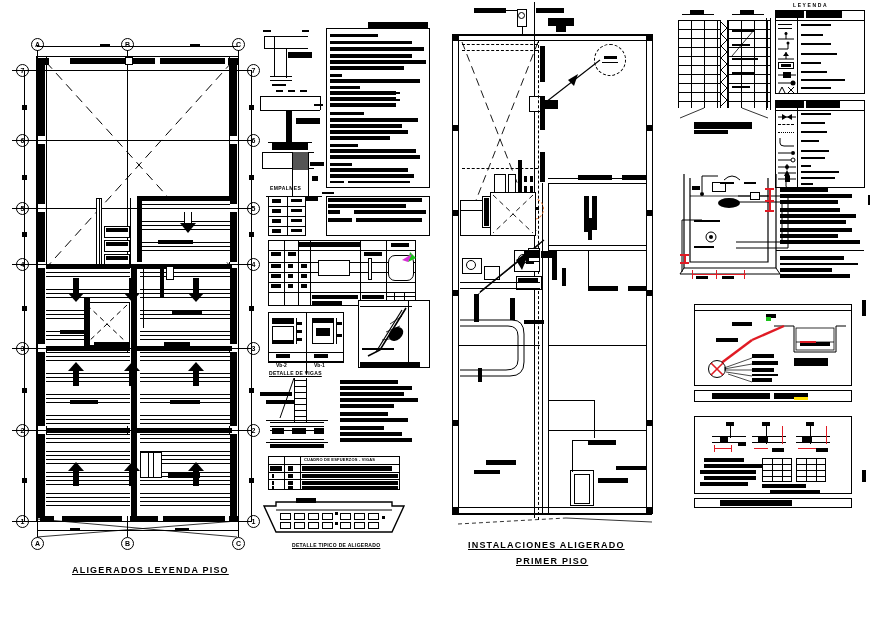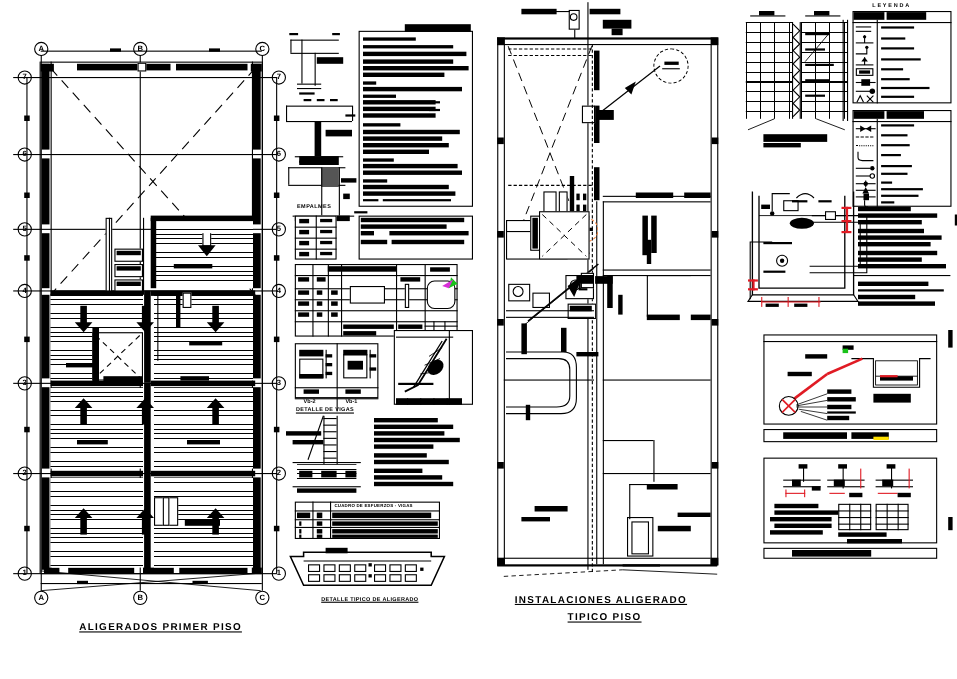--- a/index.html
+++ b/index.html
@@ -308,21 +308,21 @@
 
     <div class="wall" style="left:60px;top:330px;width:26px;height:4px;"></div>
     <div class="wall" style="left:164px;top:342px;width:26px;height:4px;"></div>
     <div class="wall" style="left:160px;top:268px;width:4px;height:30px;"></div>
 
     <svg class="abs" style="left:37px;top:517px;" width="205" height="22">
       <line x1="0" y1="2" x2="200" y2="20" stroke="#000" stroke-width="0.8"></line>
       <line x1="0" y1="20" x2="200" y2="4" stroke="#000" stroke-width="0.8"></line>
     </svg>
 
-    <div class="cadtitle" style="left:72px;top:565px;font-size:9px;">ALIGERADOS PRIMER PISO</div>
+    <div class="cadtitle" style="left:72px;top:565px;font-size:9px;">ALIGERADOS LEYENDA PISO</div>
   </div>
 
   <div class="abs" style="left:258px;top:0;width:175px;height:560px;">
 
     <div>
       <div class="ln hl" style="left:6px;top:36px;width:44px;"></div>
       <div class="ln hl" style="left:6px;top:48px;width:44px;"></div>
       <div class="ln vl" style="left:6px;top:36px;height:12px;"></div>
       <div class="ln vl" style="left:16px;top:36px;height:40px;"></div>
       <div class="ln vl" style="left:28px;top:48px;height:30px;"></div>
@@ -739,21 +739,21 @@
     <div class="wall" style="left:103px;top:251px;width:16px;height:7px;"></div>
     <div class="wall" style="left:86px;top:250px;width:16px;height:8px;"></div>
 
     <svg class="abs" style="left:18px;top:512px;" width="200" height="16">
       <line x1="2" y1="12" x2="110" y2="6" stroke="#000" stroke-width="0.8" stroke-dasharray="4,3"></line>
       <line x1="110" y1="6" x2="196" y2="10" stroke="#000" stroke-width="0.8"></line>
     </svg>
     <div class="tb2" style="left:128px;top:513px;width:34px;"></div>
 
     <div class="cadtitle" style="left:30px;top:540px;font-size:9px;">INSTALACIONES ALIGERADO</div>
-    <div class="cadtitle" style="left:78px;top:556px;font-size:9px;">TIPICO PISO</div>
+    <div class="cadtitle" style="left:78px;top:556px;font-size:9px;">PRIMER PISO</div>
   </div>
 
   <div class="abs" style="left:676px;top:6px;width:96px;height:130px;">
     <div class="brick" style="left:2px;top:14px;width:42px;height:88px;"></div>
     <div class="brick" style="left:52px;top:14px;width:42px;height:88px;"></div>
 
     <div class="abs" style="left:44px;top:14px;width:8px;height:88px;border-left:1px solid #000;border-right:1px solid #000;background:#fff;"></div>
     <svg class="abs" style="left:44px;top:14px;" width="8" height="88">
       <path d="M1 2 L7 8 L1 14 L7 20 L1 26 L7 32 L1 38 L7 44 L1 50 L7 56 L1 62 L7 68 L1 74 L7 80 L1 86" stroke="#000" stroke-width="1" fill="none"></path>
     </svg>

